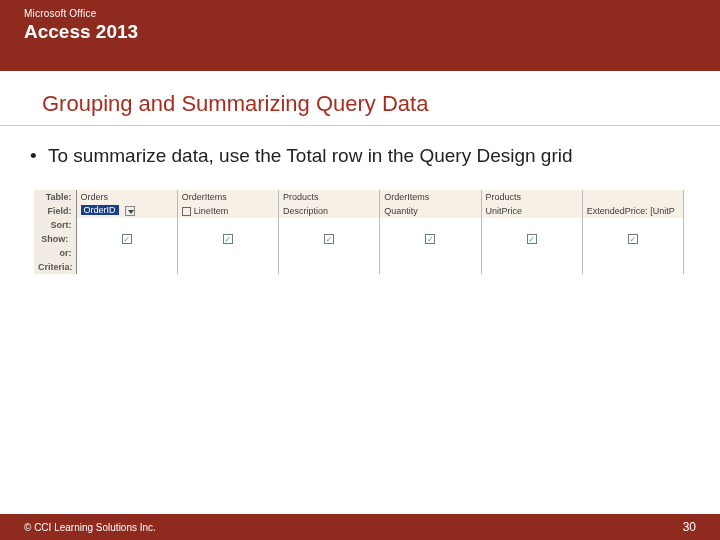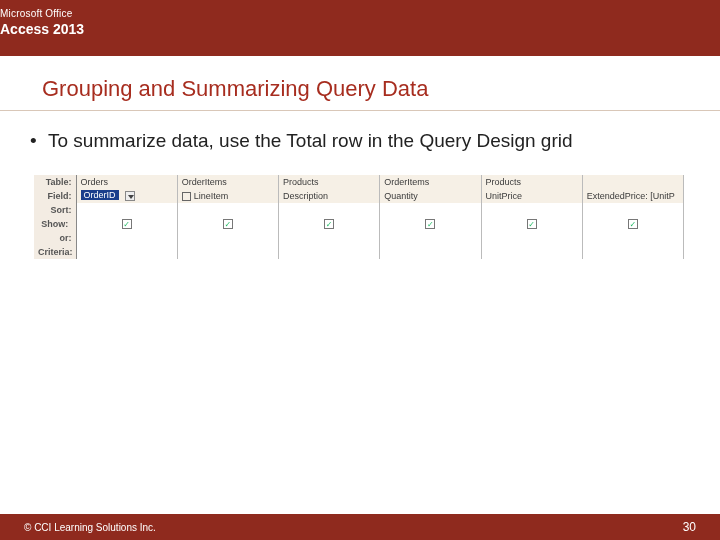--- a/index.html
+++ b/index.html
@@ -1,22 +1,22 @@
 <!DOCTYPE html>
 <html><head>
 <meta charset="utf-8">
 <style>
   * { box-sizing: border-box; margin: 0; padding: 0; }
   html, body { width: 720px; height: 540px; font-family: "Segoe UI", Arial, sans-serif; background: #fff; }
   .slide { width: 720px; height: 540px; position: relative; background: #fff; }
 
   
-  .topbar { background: #8f2a1e; height: 56px; padding: 8px 14px 6px 0; color: #fff; }
+  .topbar { background: #8f2a1e; height: 71px; padding: 8px 14px 6px 24px; color: #fff; }
   .topbar .ms { font-size: 10px; font-weight: 400; letter-spacing: 0.2px; }
-  .topbar .product { font-size: 14px; font-weight: 700; margin-top: 2px; }
+  .topbar .product { font-size: 19px; font-weight: 700; margin-top: 2px; }
 
   
   .title { color: #a72d1f; font-size: 22px; font-weight: 400; padding: 20px 30px 8px 42px; }
   .title-underline { margin: 0 0 0 0; border: none; border-top: 1px solid #d9c7b8; }
 
   
   .body { padding: 18px 30px 0 30px; }
   .bullet { display: flex; font-size: 19px; color: #222; line-height: 1.25; }
   .bullet .dot { width: 18px; flex: 0 0 18px; }
   .bullet .txt { flex: 1; }

